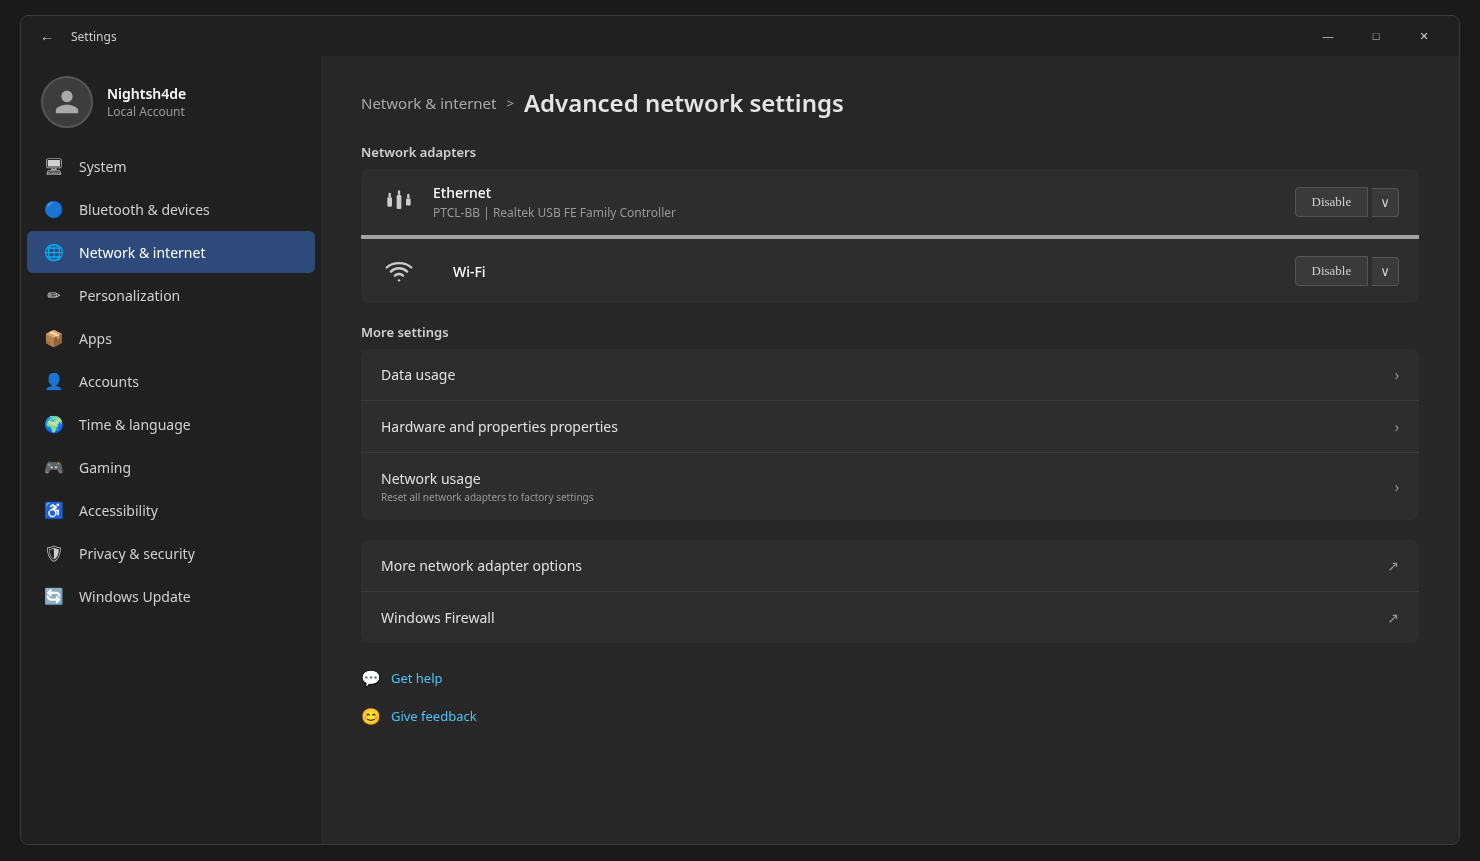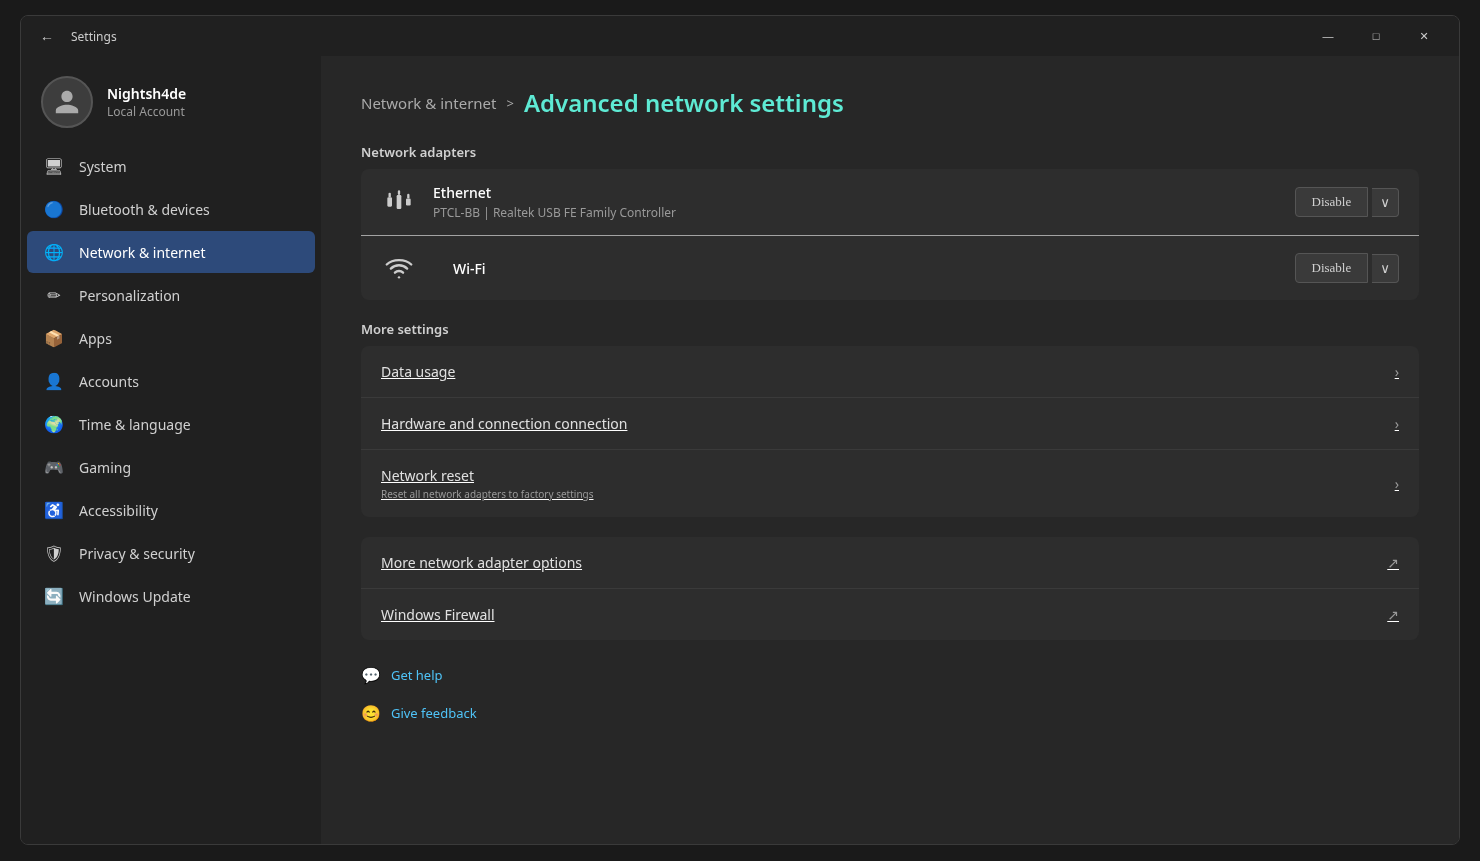--- a/index.html
+++ b/index.html
@@ -162,21 +162,21 @@
 
     
     .breadcrumb {
       display: flex;
       align-items: center;
       margin-bottom: 24px;
       font-size: 15px;
     }
     .breadcrumb-parent { color: #aaa; }
     .breadcrumb-sep { margin: 0 10px; color: #aaa; font-size: 13px; }
-    .breadcrumb-current { font-size: 24px; font-weight: 600; color: #5eead4; }
+    .breadcrumb-current { font-size: 24px; font-weight: 600; color: #e5e5e5; }
 
     
     .section-header {
       font-size: 13px;
       font-weight: 600;
       color: #d0d0d0;
       margin-bottom: 8px;
       margin-top: 16px;
     }
 
@@ -184,21 +184,21 @@
     .card-group {
       background: #2d2d2d;
       border-radius: 8px;
       margin-bottom: 20px;
       overflow: hidden;
     }
     .adapter-row {
       display: flex;
       align-items: center;
       padding: 14px 20px;
-      border-bottom: 1px solid #a3a3a3;
+      border-bottom: 4px solid #a3a3a3;
       gap: 16px;
     }
     .adapter-row:last-child { border-bottom: none; gap: 36px; }
     .adapter-icon {
       width: 36px; height: 36px;
       display: flex; align-items: center; justify-content: center;
       color: #ccc;
       font-size: 20px;
       flex-shrink: 0;
     }
@@ -232,21 +232,20 @@
     }
 
     
     .settings-row {
       display: flex;
       align-items: center;
       justify-content: space-between;
       padding: 16px 20px;
       border-bottom: 1px solid #3a3a3a;
       cursor: pointer;
-      text-decoration: underline;
     }
     .settings-row:last-child { border-bottom: none; }
     .settings-row-content { display: flex; flex-direction: column; }
     .settings-row-title { font-size: 14px; color: #e0e0e0; }
     .settings-row-desc { font-size: 10px; color: #999; margin-top: 2px; }
     .chevron-right { color: #999; font-size: 14px; }
     .external-icon { color: #999; font-size: 14px; }
 
     
     .bottom-links {
@@ -411,27 +410,27 @@
       <p class="section-header">More settings</p>
       <div class="card-group">
         <div class="settings-row">
           <div class="settings-row-content">
             <span class="settings-row-title">Data usage</span>
           </div>
           <span class="chevron-right">›</span>
         </div>
         <div class="settings-row">
           <div class="settings-row-content">
-            <span class="settings-row-title">Hardware and connection connection</span>
+            <span class="settings-row-title">Hardware and properties properties</span>
           </div>
           <span class="chevron-right">›</span>
         </div>
         <div class="settings-row">
           <div class="settings-row-content">
-            <span class="settings-row-title">Network reset</span>
+            <span class="settings-row-title">Network usage</span>
             <span class="settings-row-desc">Reset all network adapters to factory settings</span>
           </div>
           <span class="chevron-right">›</span>
         </div>
       </div>
 
       <div class="card-group">
         <div class="settings-row">
           <div class="settings-row-content">
             <span class="settings-row-title">More network adapter options</span>

